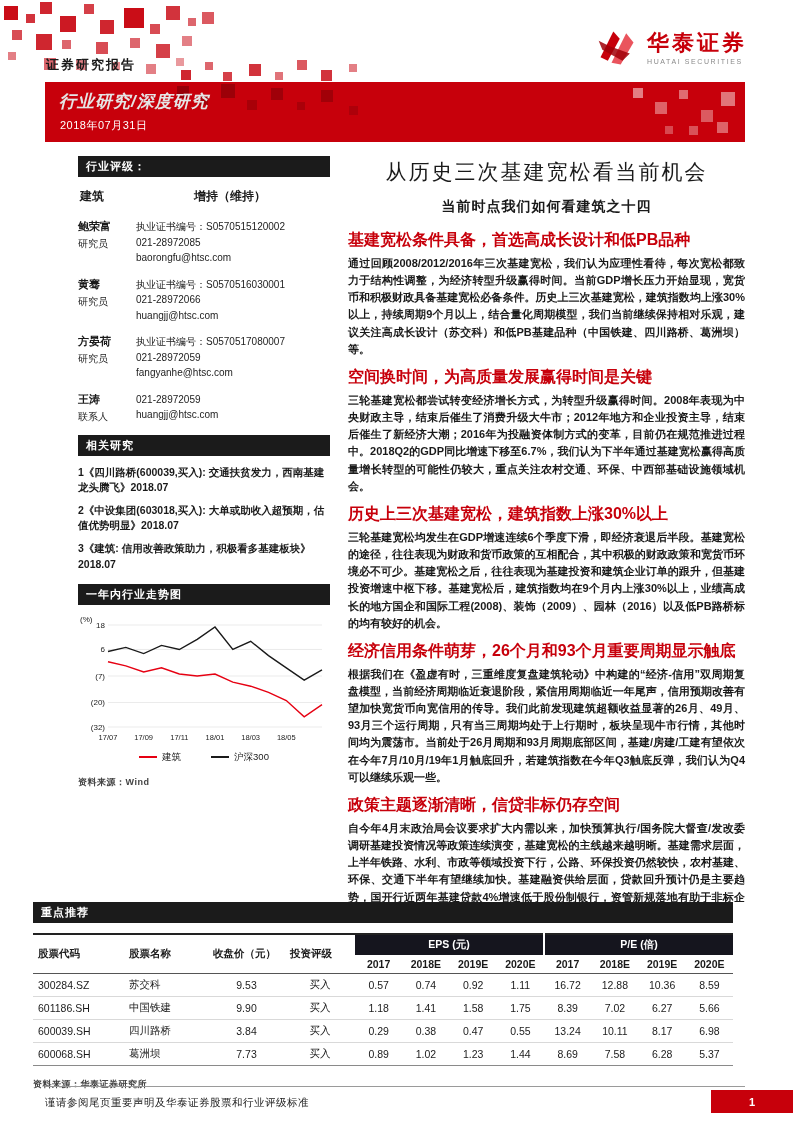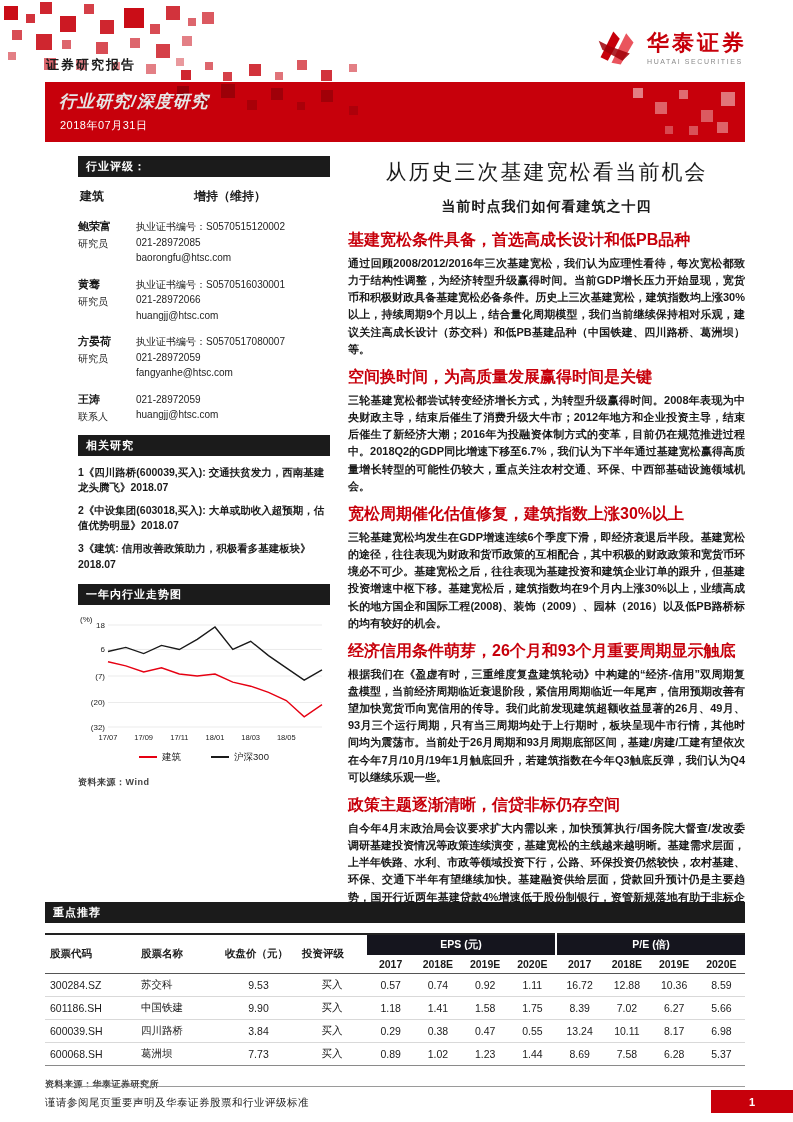--- a/index.html
+++ b/index.html
@@ -42,21 +42,21 @@
   .legend-swatch { display:inline-block; width:18px; height:2px; background:#000; }
   .source-note { font-size:9px; font-weight:bold; color:#444; margin-top:12px; letter-spacing:0.5px; }
   
   .doc-title { font-size:21px; font-weight:normal; text-align:center; letter-spacing:2px; margin:2px 0 12px 0; }
   .doc-subtitle { font-size:14px; font-weight:bold; text-align:center; margin-bottom:14px; letter-spacing:1px; }
   .sec { margin-bottom:9px; }
   .sec-head { color:#c7000b; font-size:16px; font-weight:bold; margin-bottom:4px; }
   .sec-body { font-size:11px; line-height:1.56; text-align:justify;font-weight:bold; }
   .risk-line { font-size:11px; line-height:1.5; margin-top:12px; text-indent:2em; }
   
-  .bottom { position:absolute; left:45px; top:902px; width:700px; }
+  .bottom { position:absolute; left:33px; top:902px; width:700px; }
   .rec-table { width:100%; border-collapse:collapse; font-size:10.5px; margin-top:10px; border-top:2px solid #222; }
   .rec-table th, .rec-table td { padding:3px 5px; }
   .rec-table thead th { font-weight:bold; }
   .th-left { text-align:left; vertical-align:middle; border-bottom:1px solid #555; }
   .th-dark { background:#15151e; color:#fff; text-align:center; font-size:10.5px; padding:4px 0; }
   .th-dark + .th-dark { border-left:2px solid #fff; }
   .h2 th { text-align:center; border-bottom:1px solid #555; padding:3px 2px; }
   .rec-table tbody td { border-bottom:1px solid #d9d9d9; padding:4px 5px; }
   .rec-table tbody tr:last-child td { border-bottom:1px solid #8a8a8a; }
   .cell-left { text-align:left; }
@@ -262,21 +262,21 @@
 
       <section class="sec">
         <h3 class="sec-head">基建宽松条件具备，首选高成长设计和低PB品种</h3>
         <p class="sec-body">通过回顾2008/2012/2016年三次基建宽松，我们认为应理性看待，每次宽松都致力于结构性调整，为经济转型升级赢得时间。当前GDP增长压力开始显现，宽货币和积极财政具备基建宽松必备条件。历史上三次基建宽松，建筑指数均上涨30%以上，持续周期9个月以上，结合量化周期模型，我们当前继续保持相对乐观，建议关注高成长设计（苏交科）和低PB基建品种（中国铁建、四川路桥、葛洲坝）等。</p>
       </section>
       <section class="sec">
         <h3 class="sec-head">空间换时间，为高质量发展赢得时间是关键</h3>
         <p class="sec-body">三轮基建宽松都尝试转变经济增长方式，为转型升级赢得时间。2008年表现为中央财政主导，结束后催生了消费升级大牛市；2012年地方和企业投资主导，结束后催生了新经济大潮；2016年为投融资体制方式的变革，目前仍在规范推进过程中。2018Q2的GDP同比增速下移至6.7%，我们认为下半年通过基建宽松赢得高质量增长转型的可能性仍较大，重点关注农村交通、环保、中西部基础设施领域机会。</p>
       </section>
       <section class="sec">
-        <h3 class="sec-head">宽松周期催化估值修复，建筑指数上涨30%以上</h3>
+        <h3 class="sec-head">历史上三次基建宽松，建筑指数上涨30%以上</h3>
         <p class="sec-body">三轮基建宽松均发生在GDP增速连续6个季度下滑，即经济衰退后半段。基建宽松的途径，往往表现为财政和货币政策的互相配合，其中积极的财政政策和宽货币环境必不可少。基建宽松之后，往往表现为基建投资和建筑企业订单的跟升，但基建投资增速中枢下移。基建宽松后，建筑指数均在9个月内上涨30%以上，业绩高成长的地方国企和国际工程(2008)、装饰（2009）、园林（2016）以及低PB路桥标的均有较好的机会。</p>
       </section>
       <section class="sec">
         <h3 class="sec-head">经济信用条件萌芽，26个月和93个月重要周期显示触底</h3>
         <p class="sec-body">根据我们在《盈虚有时，三重维度复盘建筑轮动》中构建的“经济-信用”双周期复盘模型，当前经济周期临近衰退阶段，紧信用周期临近一年尾声，信用预期改善有望加快宽货币向宽信用的传导。我们此前发现建筑超额收益显著的26月、49月、93月三个运行周期，只有当三周期均处于上行期时，板块呈现牛市行情，其他时间均为震荡市。当前处于26月周期和93月周期底部区间，基建/房建/工建有望依次在今年7月/10月/19年1月触底回升，若建筑指数在今年Q3触底反弹，我们认为Q4可以继续乐观一些。</p>
       </section>
       <section class="sec">
         <h3 class="sec-head">政策主题逐渐清晰，信贷非标仍存空间</h3>
         <p class="sec-body">自今年4月末政治局会议要求扩大内需以来，加快预算执行/国务院大督查/发改委调研基建投资情况等政策连续演变，基建宽松的主线越来越明晰。基建需求层面，上半年铁路、水利、市政等领域投资下行，公路、环保投资仍然较快，农村基建、环保、交通下半年有望继续加快。基建融资供给层面，贷款回升预计仍是主要趋势，国开行近两年基建贷款4%增速低于股份制银行，资管新规落地有助于非标企稳增加基建融资来源。</p>
       </section>

